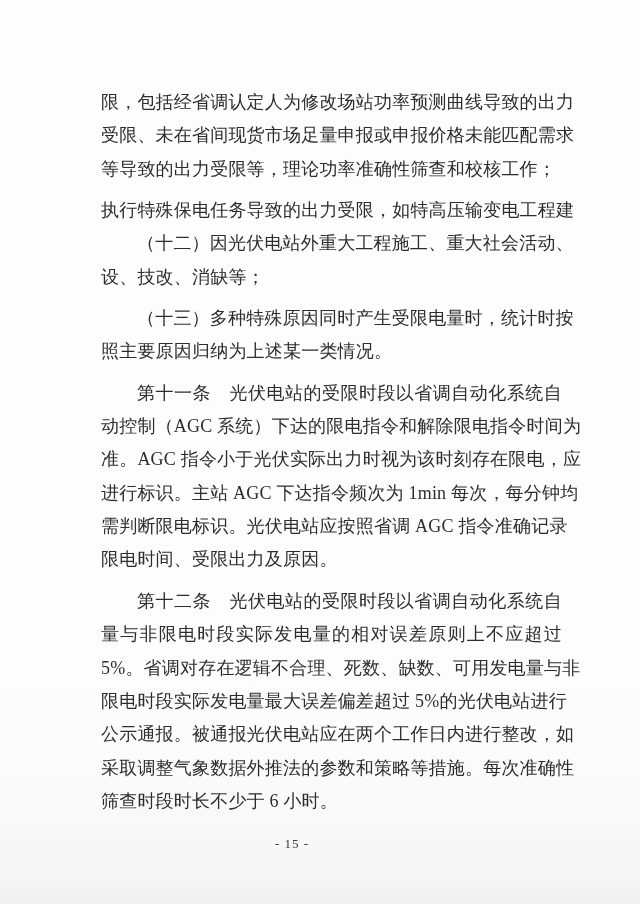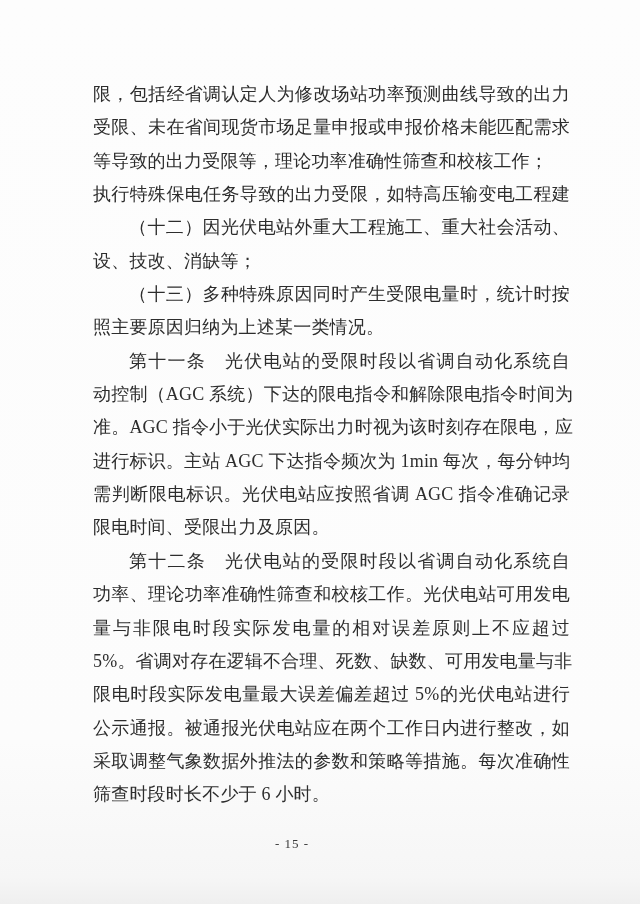--- a/index.html
+++ b/index.html
@@ -23,21 +23,21 @@
   }
   .text-column {
     position: absolute;
     left: 93px;
     top: 78px;
     width: 477px;
     color: #2d2d2d;
     font-size: 18px;
   }
   .para {
-    margin: 0;
+    margin: 8px;
     padding: 0;
   }
   .ln {
     height: 33.35px;
     line-height: 33.35px;
     white-space: nowrap;
     text-align: justify;
     text-align-last: justify;
     letter-spacing: 0.2px;
   }
@@ -87,21 +87,20 @@
       <div class="ln first">第十一条　光伏电站的受限时段以省调自动化系统自</div>
       <div class="ln">动控制（AGC 系统）下达的限电指令和解除限电指令时间为</div>
       <div class="ln">准。AGC 指令小于光伏实际出力时视为该时刻存在限电，应</div>
       <div class="ln">进行标识。主站 AGC 下达指令频次为 1min 每次，每分钟均</div>
       <div class="ln">需判断限电标识。光伏电站应按照省调 AGC 指令准确记录</div>
       <div class="ln end">限电时间、受限出力及原因。</div>
     </div>
 
     <div class="para">
       <div class="ln first">第十二条　光伏电站的受限时段以省调自动化系统自</div>
-      <div class="ln">功率、理论功率准确性筛查和校核工作。光伏电站可用发电</div>
       <div class="ln">量与非限电时段实际发电量的相对误差原则上不应超过</div>
       <div class="ln">5%。省调对存在逻辑不合理、死数、缺数、可用发电量与非</div>
       <div class="ln">限电时段实际发电量最大误差偏差超过 5%的光伏电站进行</div>
       <div class="ln">公示通报。被通报光伏电站应在两个工作日内进行整改，如</div>
       <div class="ln">采取调整气象数据外推法的参数和策略等措施。每次准确性</div>
       <div class="ln end">筛查时段时长不少于 6 小时。</div>
     </div>
 
   </div>
 

